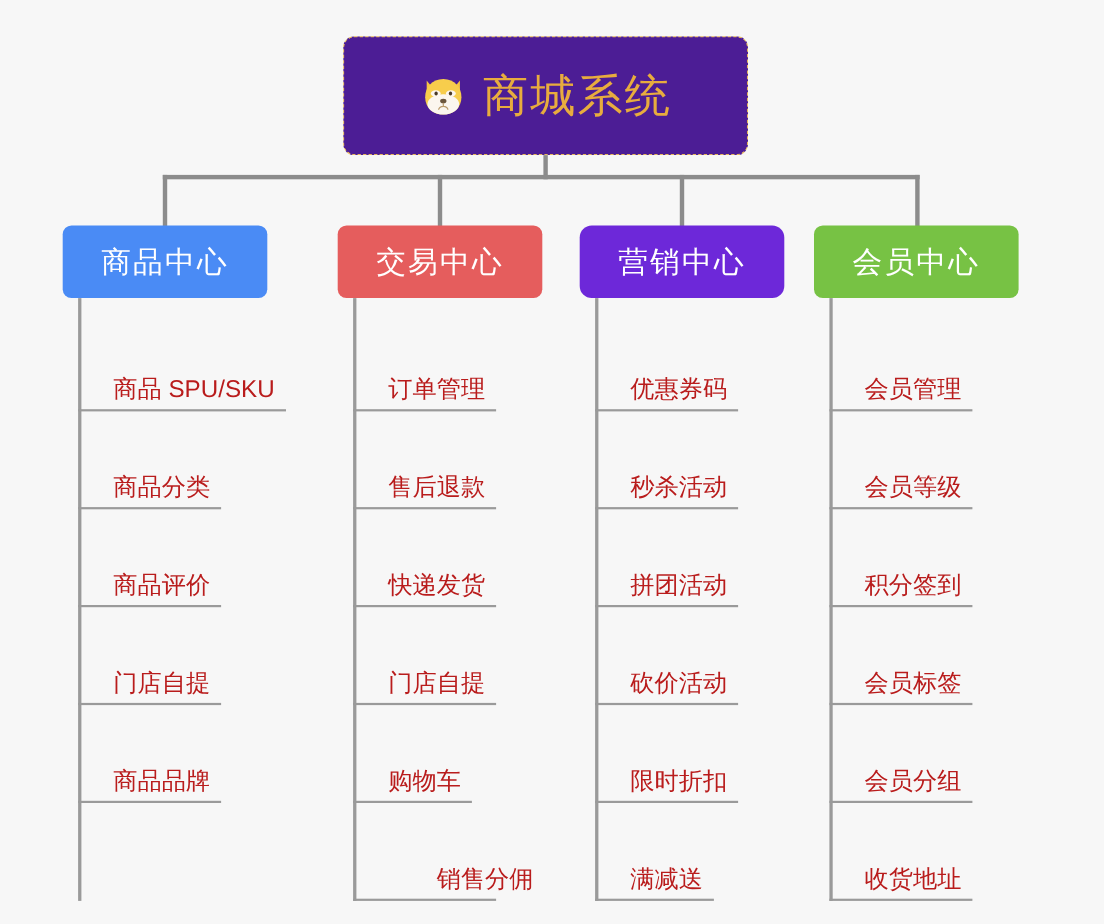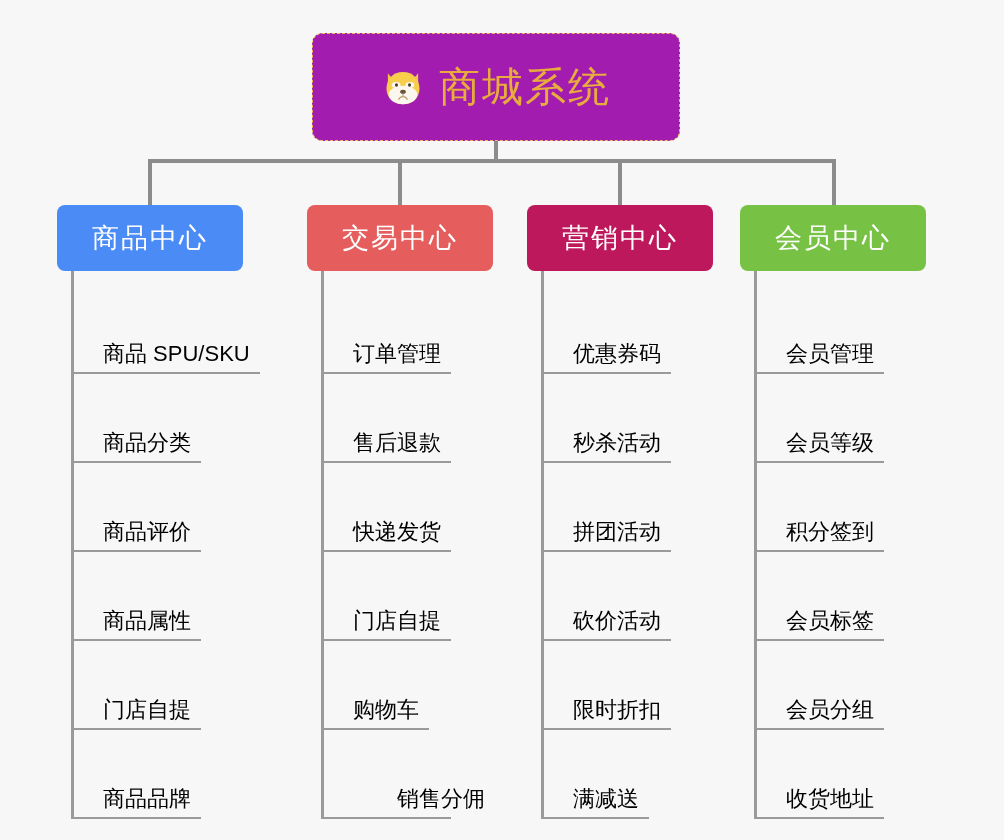--- a/index.html
+++ b/index.html
@@ -23,21 +23,21 @@
   }
 
   
   .root-card {
     position: absolute;
     left: 312px;
     top: 33px;
     width: 368px;
     height: 108px;
     box-sizing: border-box;
-    background: #a21caf;
+    background: #4c1d95;
     border: 1px dashed #e8b85c;
     border-radius: 10px;
     display: flex;
     align-items: center;
     justify-content: center;
     gap: 14px;
   }
   .root-emoji {
     font-size: 40px;
     line-height: 1;
@@ -110,21 +110,21 @@
     position: relative;
     height: 89px;
     box-sizing: border-box;
     display: flex;
     align-items: flex-end;
     border-bottom: 2px solid #9a9a9a;
     margin-left: 0px;
   }
   .item-label {
     font-size: 22px;
-    color: #000000;
+    color: #b91c1c;
     white-space: nowrap;
     padding: 0 10px 6px 32px;
     line-height: 1.1;
   }
 
   
   .col-0 { left: 57px; }
   .col-1 { left: 307px; }
   .col-2 { left: 527px; }
   .col-3 { left: 740px; }
@@ -173,23 +173,20 @@
       <div class="item" style="width: 189px;">
           <span class="item-label">商品 SPU/SKU</span>
         </div>
       <div class="item" style="width: 130px;">
           <span class="item-label">商品分类</span>
         </div>
       <div class="item" style="width: 130px;">
           <span class="item-label">商品评价</span>
         </div>
       <div class="item" style="width: 130px;">
-          <span class="item-label">商品属性</span>
-        </div>
-      <div class="item" style="width: 130px;">
           <span class="item-label">门店自提</span>
         </div>
       <div class="item" style="width: 130px;">
           <span class="item-label">商品品牌</span>
         </div>
     </div>
   </div>
 
   <div class="column col-1">
     <div class="cat-box" style="background: rgb(229, 93, 93);">
@@ -212,21 +209,21 @@
       <div class="item" style="width: 108px;">
           <span class="item-label">购物车</span>
         </div>
       <div class="item" style="width: 130px; padding-left: 44px;">
           <span class="item-label">销售分佣</span>
         </div>
     </div>
   </div>
 
   <div class="column col-2">
-    <div class="cat-box" style="background: #be185d;">
+    <div class="cat-box" style="background: #6d28d9; border-radius: 11px;">
       <span>营销中心</span>
     </div>
     <div class="col-body">
       <div class="spine" style="height: 548px;"></div>
       <div class="item" style="width: 130px;">
           <span class="item-label">优惠券码</span>
         </div>
       <div class="item" style="width: 130px; justify-content: flex-end;">
           <span class="item-label">秒杀活动</span>
         </div>

